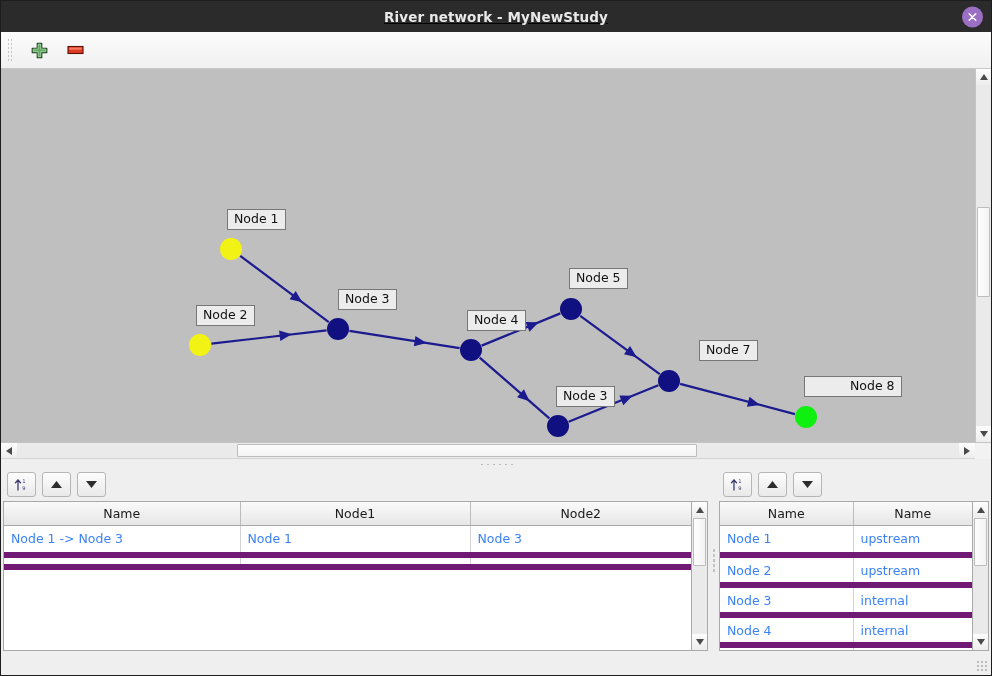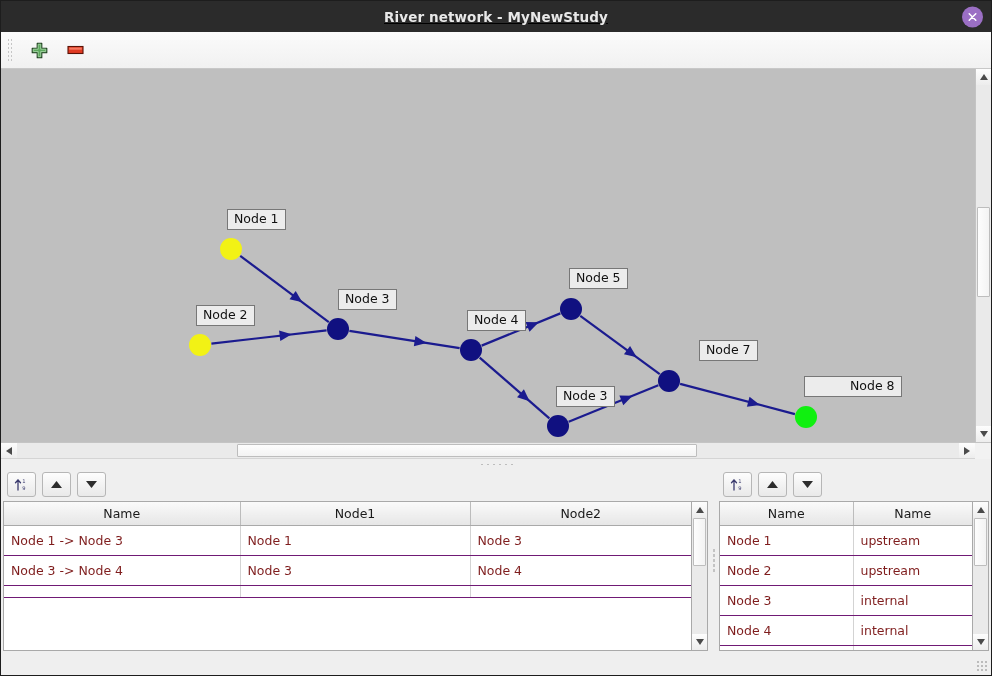--- a/index.html
+++ b/index.html
@@ -162,22 +162,22 @@
     background: linear-gradient(#fafafa, #e6e6e6);
     border-right: 1px solid #bcbcbc;
     border-bottom: 1px solid #a9a9a9;
     font-size: 12.5px; font-weight: normal; color: #1a1a1a;
     height: 23px; text-align: center;
     user-select: none;
   }
   thead th:last-child { border-right: none; }
   tbody td {
     border-right: 1px solid #d3d3d3;
-    border-bottom: 1px solid #701a75;
-    font-size: 12.5px; color: #7f1d1d;
+    border-bottom: 6px solid #701a75;
+    font-size: 12.5px; color: #3b82f6;
     height: 30px; padding: 0 7px;
     background: #ffffff;
     white-space: nowrap; overflow: hidden; text-overflow: ellipsis;
   }
   tbody td:last-child { border-right: none; }
   tbody tr.partial td { height: 12px; }
   .tbl-vscroll {
     flex: 0 0 16px; width: 16px; background: #f2f2f2;
     border: 1px solid #a9a9a9; border-left: none;
     display: flex; flex-direction: column;
@@ -346,25 +346,20 @@
                     <th>Node1</th>
                     <th>Node2</th>
                   </tr>
                 </thead>
               <tbody id="branch-body">
                   <tr>
                     <td>Node 1 -&gt; Node 3</td>
                     <td>Node 1</td>
                     <td>Node 3</td>
                   </tr>
-                  <tr>
-                    <td>Node 3 -&gt; Node 4</td>
-                    <td>Node 3</td>
-                    <td>Node 4</td>
-                  </tr>
                   <tr class="partial">
                     <td></td>
                     <td></td>
                     <td></td>
                   </tr>
                 </tbody>
             </table>
           </div>
           <div class="tbl-vscroll">
             <div class="sb-arrow">

